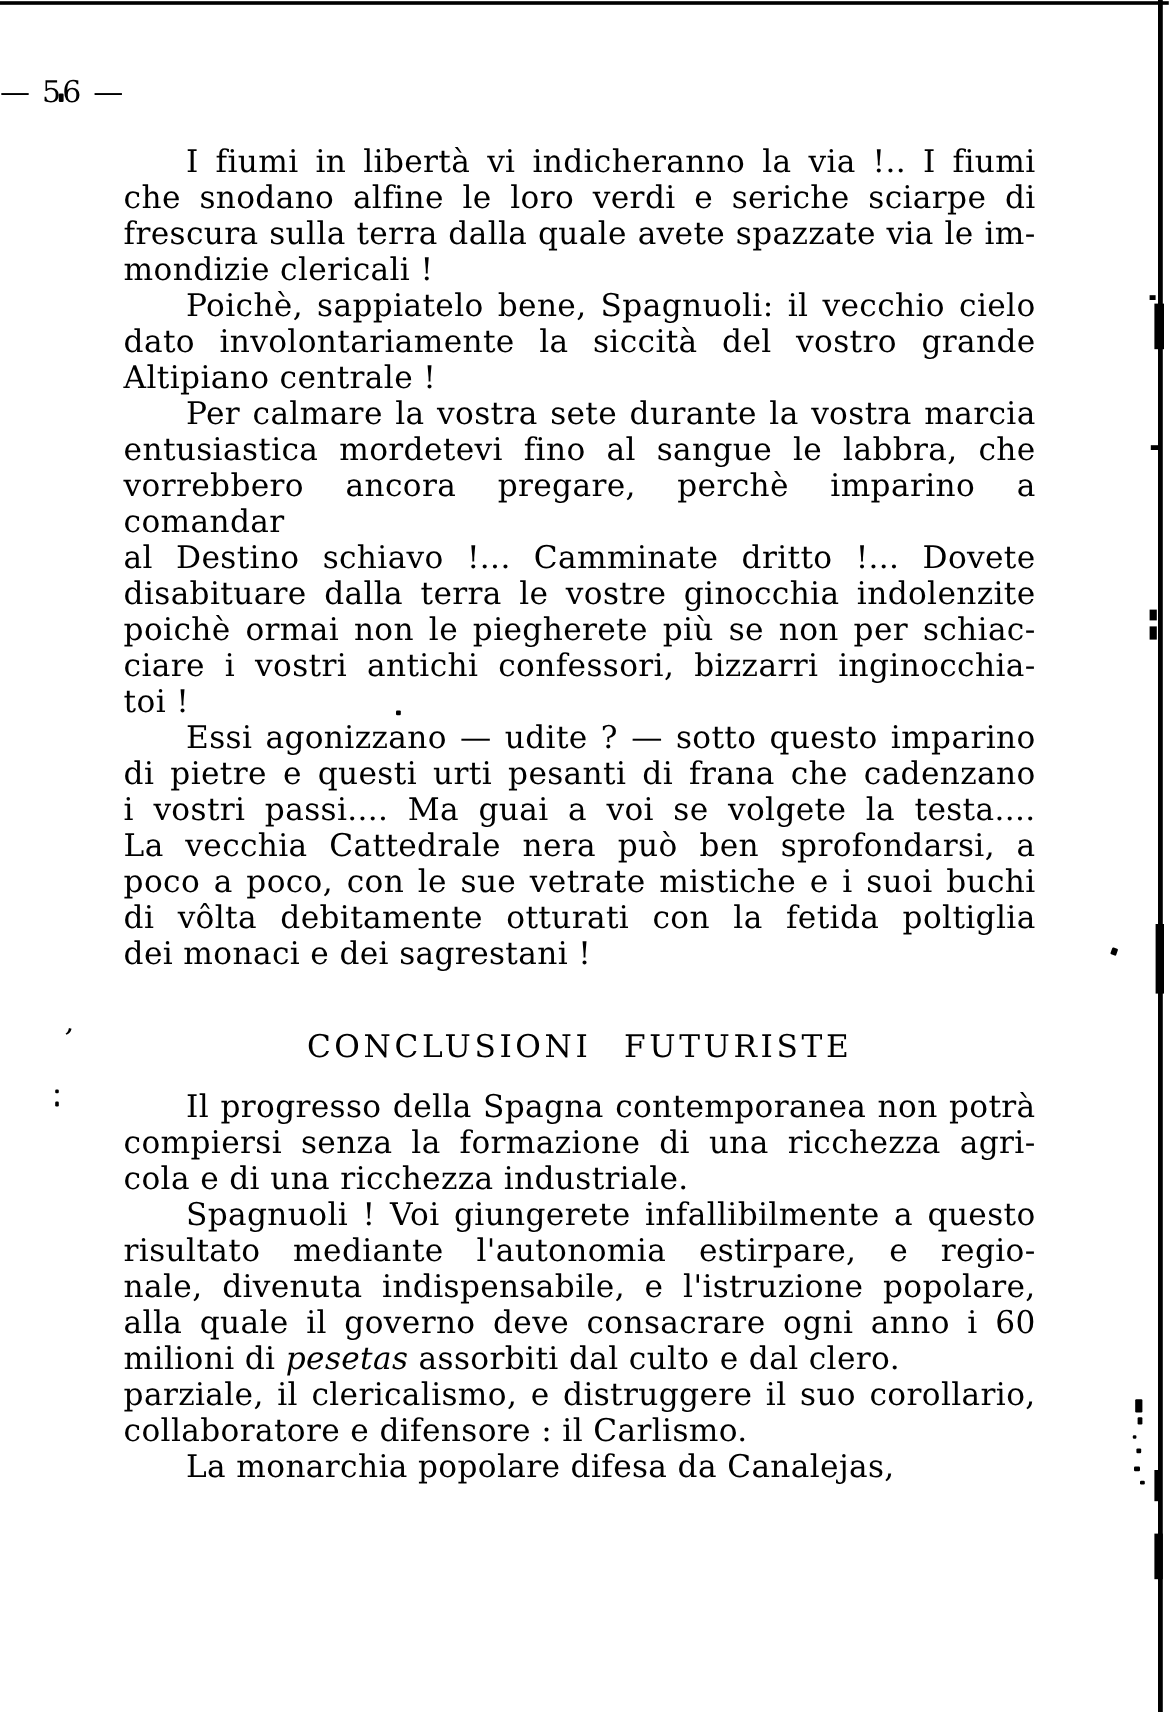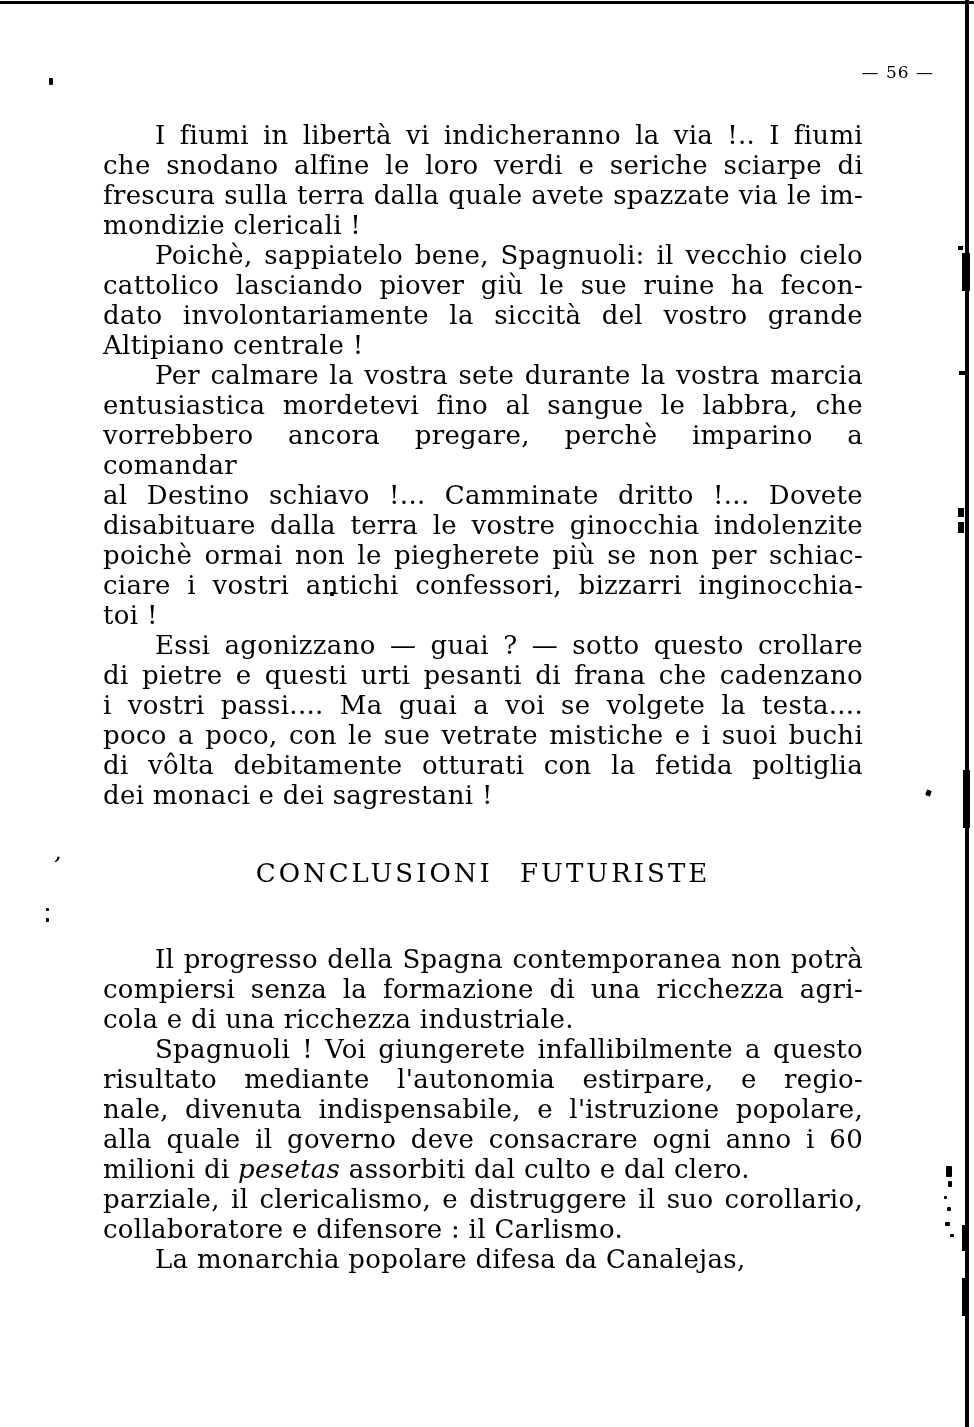--- a/index.html
+++ b/index.html
@@ -45,42 +45,42 @@
   .sp9  { left: 947px; top: 1207px; width: 4px; height: 4px; }
   .sp10 { left: 945px; top: 1222px; width: 5px; height: 4px; }
   .sp11 { left: 950px; top: 1234px; width: 4px; height: 3px; }
   .mark-quote {
     position: absolute; left: 52px; top: 852px;
     font-size: 24px; color: #000; transform: rotate(12deg);
   }
   
   .page-number {
     position: absolute; left: 0; top: 62px; width: 934px;
-    text-align: right;
-    font-size: 17px; letter-spacing: 1px;
+    text-align: left;
+    font-size: 25px; letter-spacing: 1px;
   }
   
   .text-block {
     position: absolute; left: 103px; top: 120px; width: 760px;
   }
   .para { margin: 0; }
   .line {
     font-size: 26px;
     line-height: 30px;
     letter-spacing: 0.3px;
     text-align: justify;
     text-align-last: justify;
     white-space: normal;
   }
   .line.indent { padding-left: 52px; }
   .line.last { text-align-last: left; }
   .line em { }
   .heading {
     margin-top: 48px;
-    margin-bottom: 56px;
+    margin-bottom: 20px;
     text-align: center;
     font-size: 26px;
     letter-spacing: 3px;
     word-spacing: 16px;
   }
 </style>
 </head>
 <body>
 
 <div class="page">
@@ -112,38 +112,38 @@
 
   <div class="text-block">
       <div class="para">
         <div class="line indent">I fiumi in libertà vi indicheranno la via !.. I fiumi</div>
         <div class="line">che snodano alfine le loro verdi e seriche sciarpe di</div>
         <div class="line">frescura sulla terra dalla quale avete spazzate via le im-</div>
         <div class="line last">mondizie clericali !</div>
       </div>
       <div class="para">
         <div class="line indent">Poichè, sappiatelo bene, Spagnuoli: il vecchio cielo</div>
-        <div class="line">cattolico lasciando piover giù le sue ruine ha fecon-</div>
         <div class="line">dato involontariamente la siccità del vostro grande</div>
         <div class="line last">Altipiano centrale !</div>
       </div>
       <div class="para">
         <div class="line indent">Per calmare la vostra sete durante la vostra marcia</div>
         <div class="line">entusiastica mordetevi fino al sangue le labbra, che</div>
         <div class="line">vorrebbero ancora pregare, perchè imparino a comandar</div>
         <div class="line">al Destino schiavo !... Camminate dritto !... Dovete</div>
         <div class="line">disabituare dalla terra le vostre ginocchia indolenzite</div>
         <div class="line">poichè ormai non le piegherete più se non per schiac-</div>
         <div class="line">ciare i vostri antichi confessori, bizzarri inginocchia-</div>
         <div class="line last">toi !</div>
       </div>
       <div class="para">
-        <div class="line indent">Essi agonizzano — guai ? — sotto questo crollare</div>
+        <div class="line indent">Essi agonizzano — udite ? — sotto questo imparino</div>
         <div class="line">di pietre e questi urti pesanti di frana che cadenzano</div>
         <div class="line">i vostri passi.... Ma guai a voi se volgete la testa....</div>
+        <div class="line">La vecchia Cattedrale nera può ben sprofondarsi, a</div>
         <div class="line">poco a poco, con le sue vetrate mistiche e i suoi buchi</div>
         <div class="line">di vôlta debitamente otturati con la fetida poltiglia</div>
         <div class="line last">dei monaci e dei sagrestani !</div>
       </div>
       <div class="heading">CONCLUSIONI FUTURISTE</div>
       <div class="para">
         <div class="line indent">Il progresso della Spagna contemporanea non potrà</div>
         <div class="line">compiersi senza la formazione di una ricchezza agri-</div>
         <div class="line last">cola e di una ricchezza industriale.</div>
       </div>

